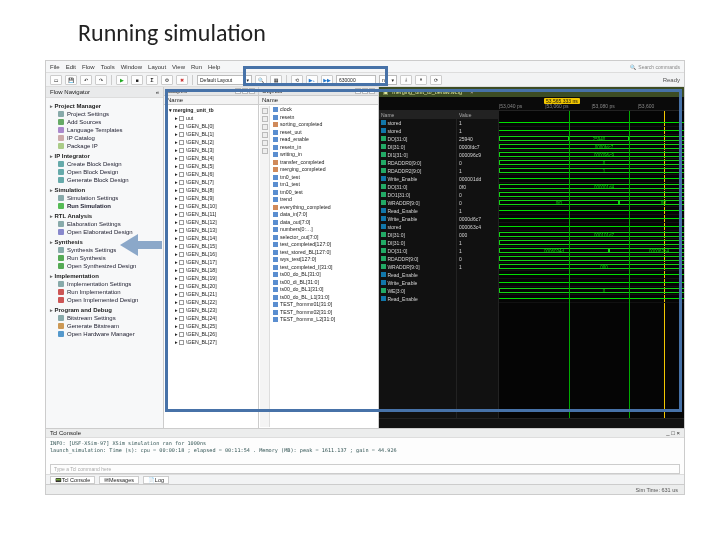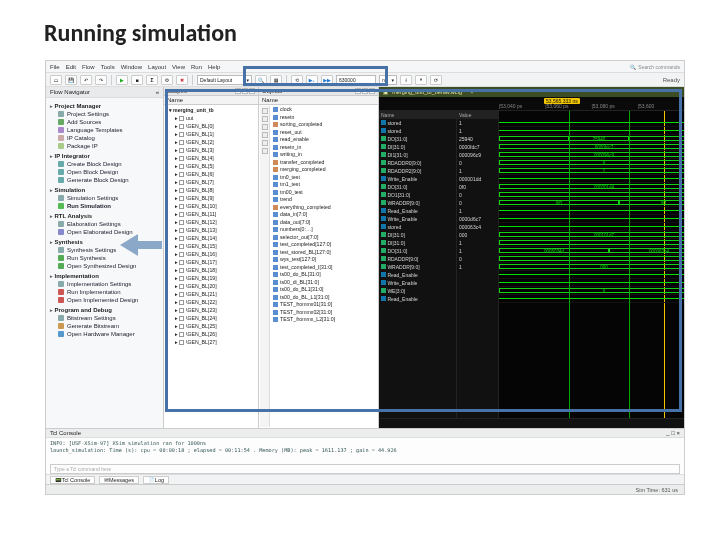--- a/index.html
+++ b/index.html
@@ -1,17 +1,17 @@
 <!DOCTYPE html>
 <html><head>
 <meta charset="utf-8">
 <style>
   * { box-sizing: border-box; margin: 0; padding: 0; }
   html, body { width: 720px; height: 540px; font-family: "Segoe UI", Tahoma, sans-serif; font-size: 6px; background: #fff; color: #222; overflow: hidden; }
-  .slide-title { font-family: Calibri, sans-serif; font-size: 24px; font-weight: 700; padding: 18px 0 10px 44px; }
+  .slide-title { font-family: Calibri, sans-serif; font-size: 24px; font-weight: 400; padding: 18px 0 10px 78px; }
   .app { position: absolute; left: 45px; top: 60px; width: 640px; height: 435px; background: #eef0f1; border: 1px solid #ccc; display: flex; flex-direction: column; }
   
   .menubar { height: 12px; display: flex; align-items: center; padding: 0 4px; gap: 6px; font-size: 6px; color: #333; background: #f5f6f7; border-bottom: 1px solid #ddd; }
   .menubar .search { margin-left: auto; font-size: 5px; color: #888; display:flex; align-items:center; gap:2px;}
   .toolbar { height: 14px; display: flex; align-items: center; padding: 0 4px; gap: 3px; background: #f2f3f4; border-bottom: 1px solid #ddd; position: relative; }
   .tbtn { width: 12px; height: 10px; background: #fdfdfd; border: 1px solid #ccc; border-radius: 1px; display:flex; align-items:center; justify-content:center; font-size:5px; }
   .tsep { width:1px; height:10px; background:#ccc; margin:0 1px;}
   .dropdown { height: 10px; min-width: 55px; background: #fff; border: 1px solid #bbb; font-size: 5px; padding: 0 2px; display:flex; align-items:center; justify-content:space-between; }
   .ready { position:absolute; right:4px; font-size:6px; color:#555; }
   

